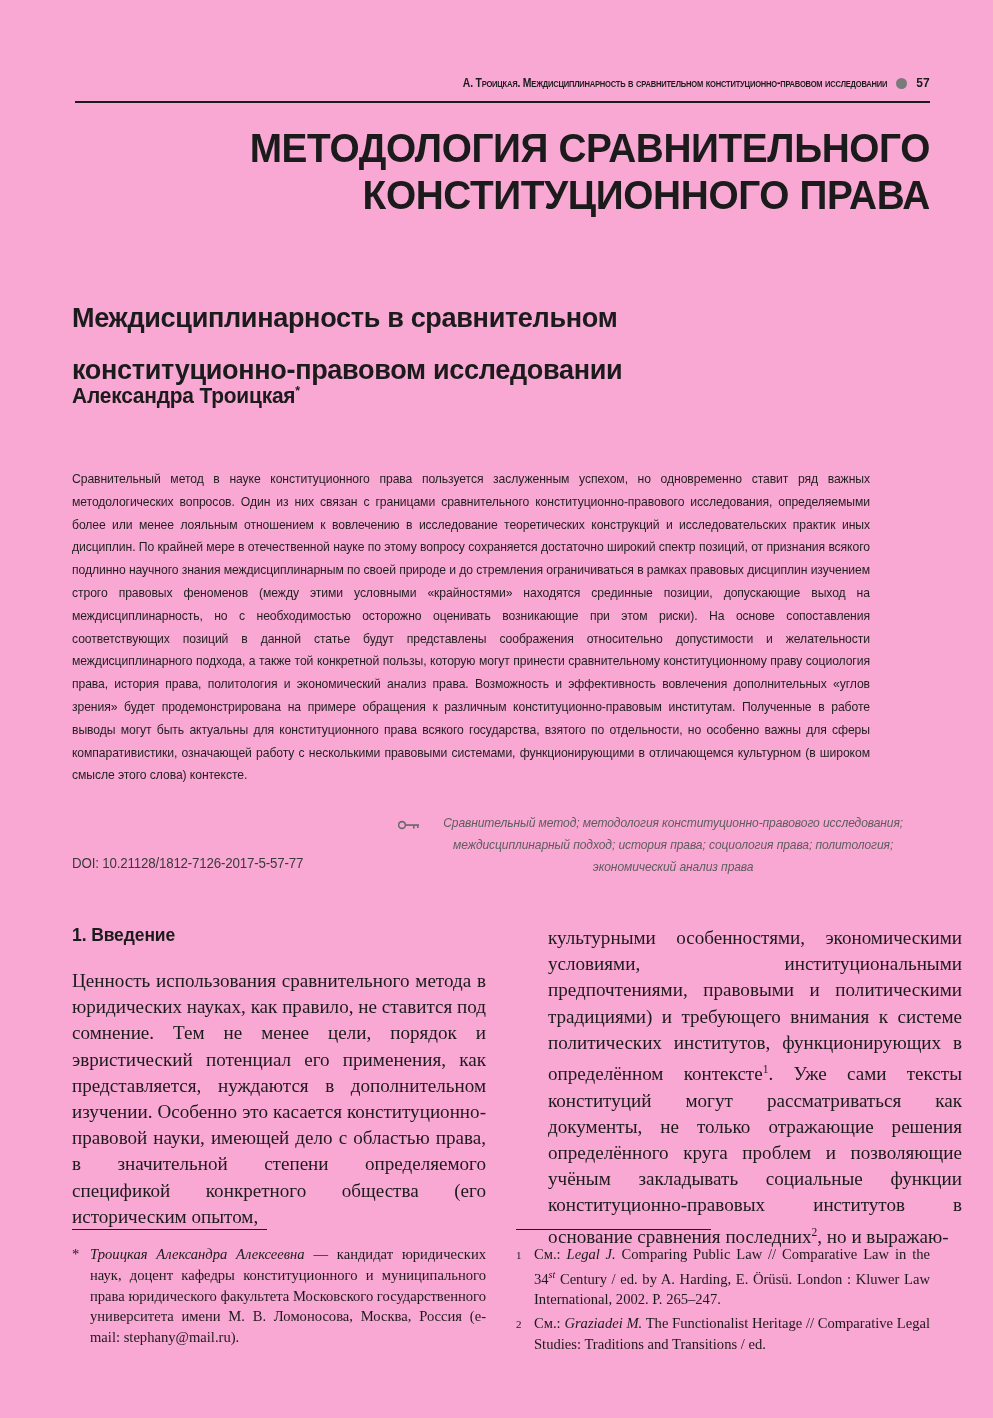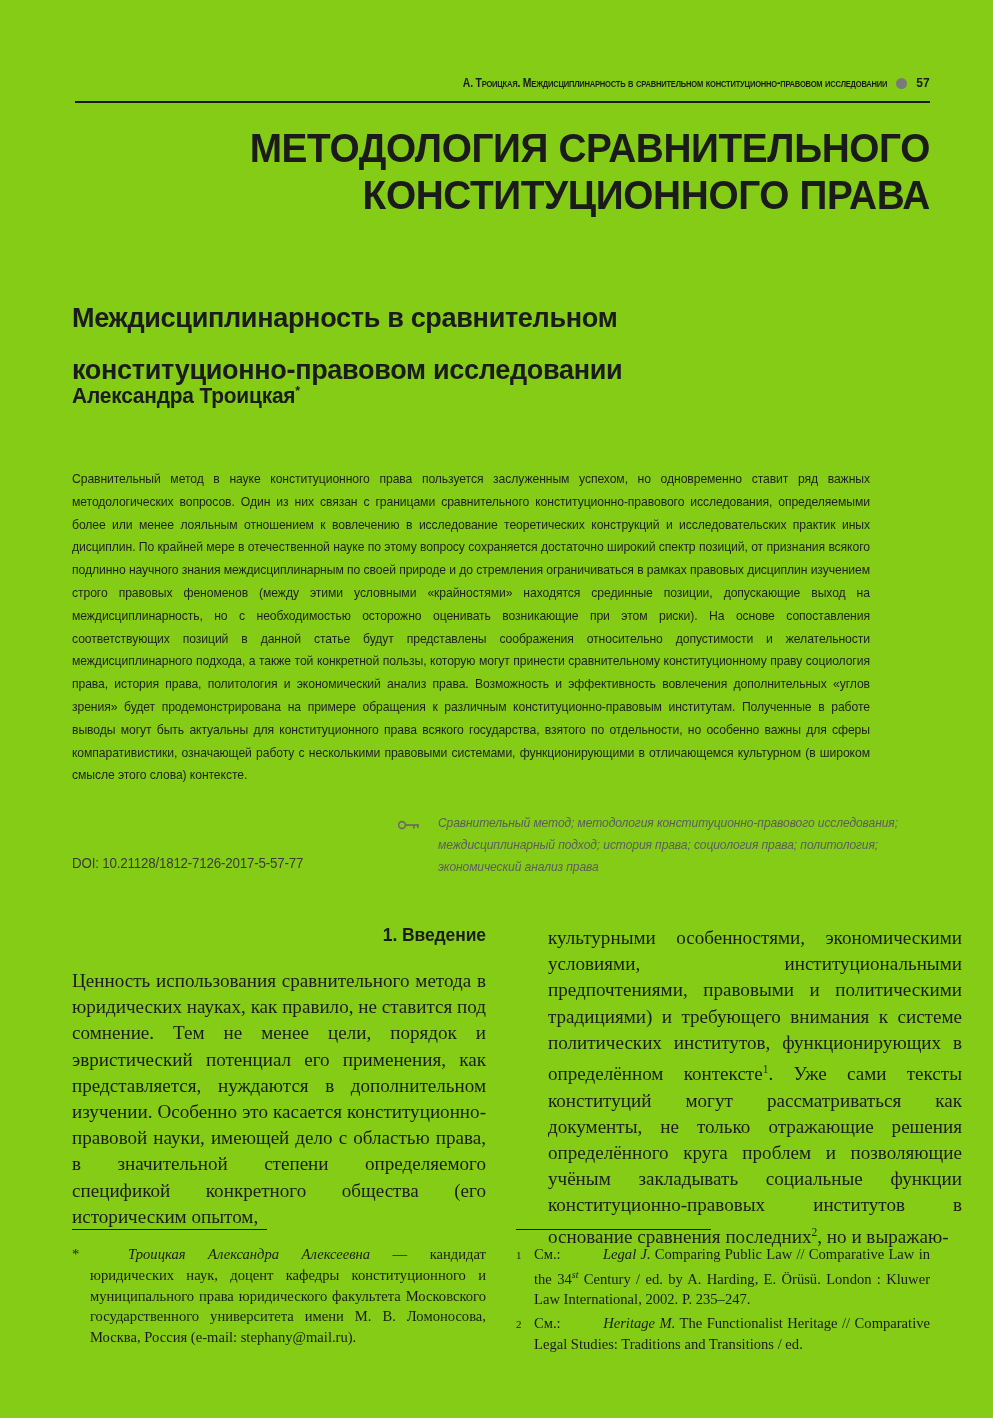--- a/index.html
+++ b/index.html
@@ -10,21 +10,21 @@
   }
   body {
     font-family: "Liberation Serif", serif;
     color: #1b1b1b;
   }
   .page {
     position: relative;
     width: 993px;
     height: 1418px;
     margin: 0 auto;
-    background: #84cc16;
+    background: #f9a8d4;
     overflow: hidden;
     box-sizing: border-box;
   }
 
   
   .running-head {
     position: absolute;
     left: 75px;
     top: 76px;
     width: 855px;
@@ -146,20 +146,21 @@
     transform: scaleX(0.92);
     transform-origin: left top;
   }
   .keywords {
     position: absolute;
     left: 398px;
     top: 812px;
     width: 535px;
     display: flex;
     gap: 18px;
+    text-align: center;
   }
   .key-icon {
     flex: 0 0 auto;
     margin-top: 5px;
     width: 22px;
     height: 12px;
   }
   .keywords-text {
     font-family: "Liberation Sans", sans-serif;
     font-style: italic;
@@ -181,21 +182,20 @@
   .col-left  { left: 72px; }
   .col-right { left: 548px; }
 
   .section-heading {
     font-family: "Liberation Sans", sans-serif;
     font-weight: bold;
     font-size: 17.5px;
     color: #1b1b1b;
     margin: 0 0 22px 0;
     letter-spacing: -0.1px;
-    text-align: right;
   }
   .body-text {
     font-family: "Liberation Serif", serif;
     font-size: 19.1px;
     line-height: 26.2px;
     text-align: justify;
     color: #1b1b1b;
     margin: 0;
     hyphens: manual;
   }
@@ -235,21 +235,21 @@
   }
   .fn-marker.star {
     font-size: 14.6px;
     padding-top: 0;
   }
   .fn-body {
     flex: 1 1 auto;
     text-align: justify;
     hyphens: manual;
   }
-  .fn-body i { font-style: italic; margin-left: 38px; }
+  .fn-body i { font-style: italic; }
   .fn-body sup { font-size: 10px; vertical-align: super; font-style: italic; }
 </style>
 </head>
 <body>
 
 <div class="page">
 
   <div class="running-head">
     <span class="running-head-text">А. Троицкая. Междисциплинарность в сравнительном конституционно-правовом исследовании</span>
     <span class="head-dot" style="background: rgb(122, 122, 122);"></span>
@@ -296,22 +296,22 @@
       <span class="fn-marker star">*</span>
       <span class="fn-body"><i>Троицкая Александра Алексеевна</i><span> — кандидат юридических наук, доцент кафедры конституционного и муниципального права юридического факультета Московского государственного университета имени М. В. Ломоносова, Москва, Россия (e-mail: stephany@mail.ru).</span></span>
     </div>
   </div>
 
   <div class="footnote-block fn-right">
     <div class="fn-rule"></div>
 
     <div class="footnote">
       <span class="fn-marker">1</span>
-      <span class="fn-body"><span>См.: </span><i>Legal J.</i><span> Comparing Public Law // Comparative Law in the 34</span><sup>st</sup><span> Century / ed. by A. Harding, E. Örüsü. London : Kluwer Law International, 2002. P. 235–247.</span></span>
+      <span class="fn-body"><span>См.: </span><i>Legal J.</i><span> Comparing Public Law // Comparative Law in the 34</span><sup>st</sup><span> Century / ed. by A. Harding, E. Örüsü. London : Kluwer Law International, 2002. P. 265–247.</span></span>
     </div>
 
     <div class="footnote">
       <span class="fn-marker">2</span>
-      <span class="fn-body"><span>См.: </span><i>Heritage M.</i><span> The Functionalist Heritage // Comparative Legal Studies: Traditions and Transitions / ed.</span></span>
+      <span class="fn-body"><span>См.: </span><i>Graziadei M.</i><span> The Functionalist Heritage // Comparative Legal Studies: Traditions and Transitions / ed.</span></span>
     </div>
   </div>
 
 </div>
 
 </body></html>

